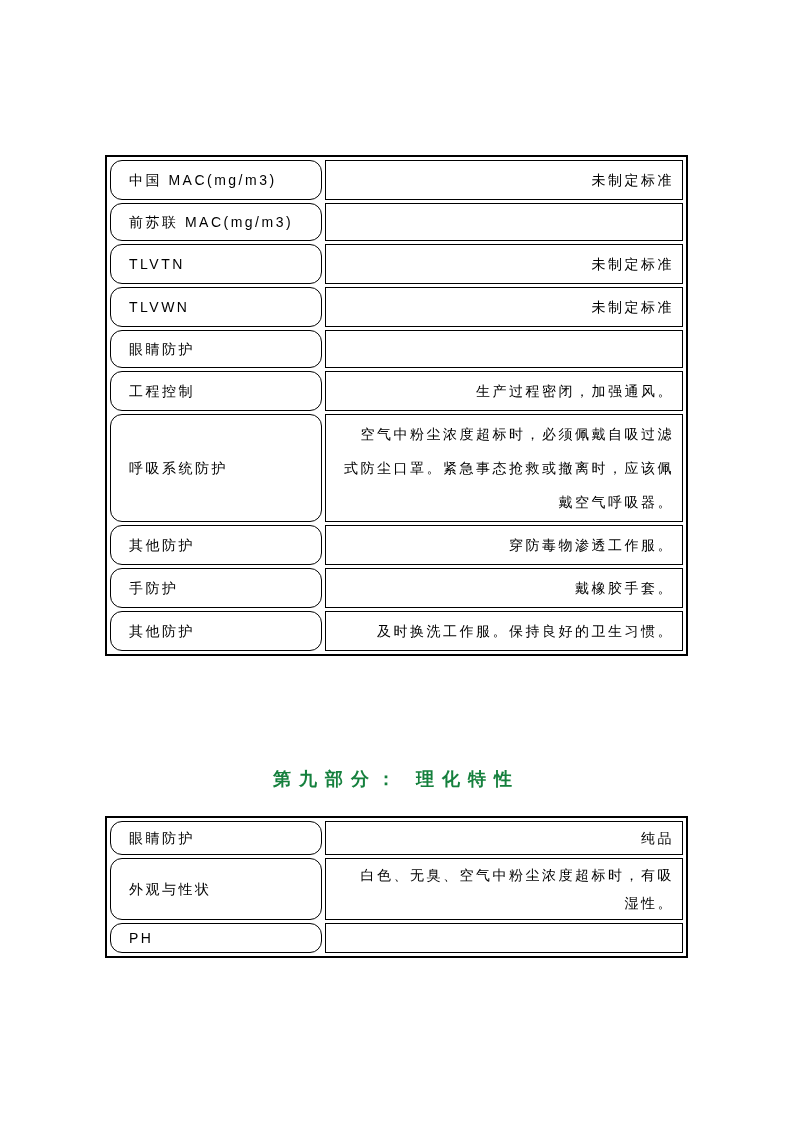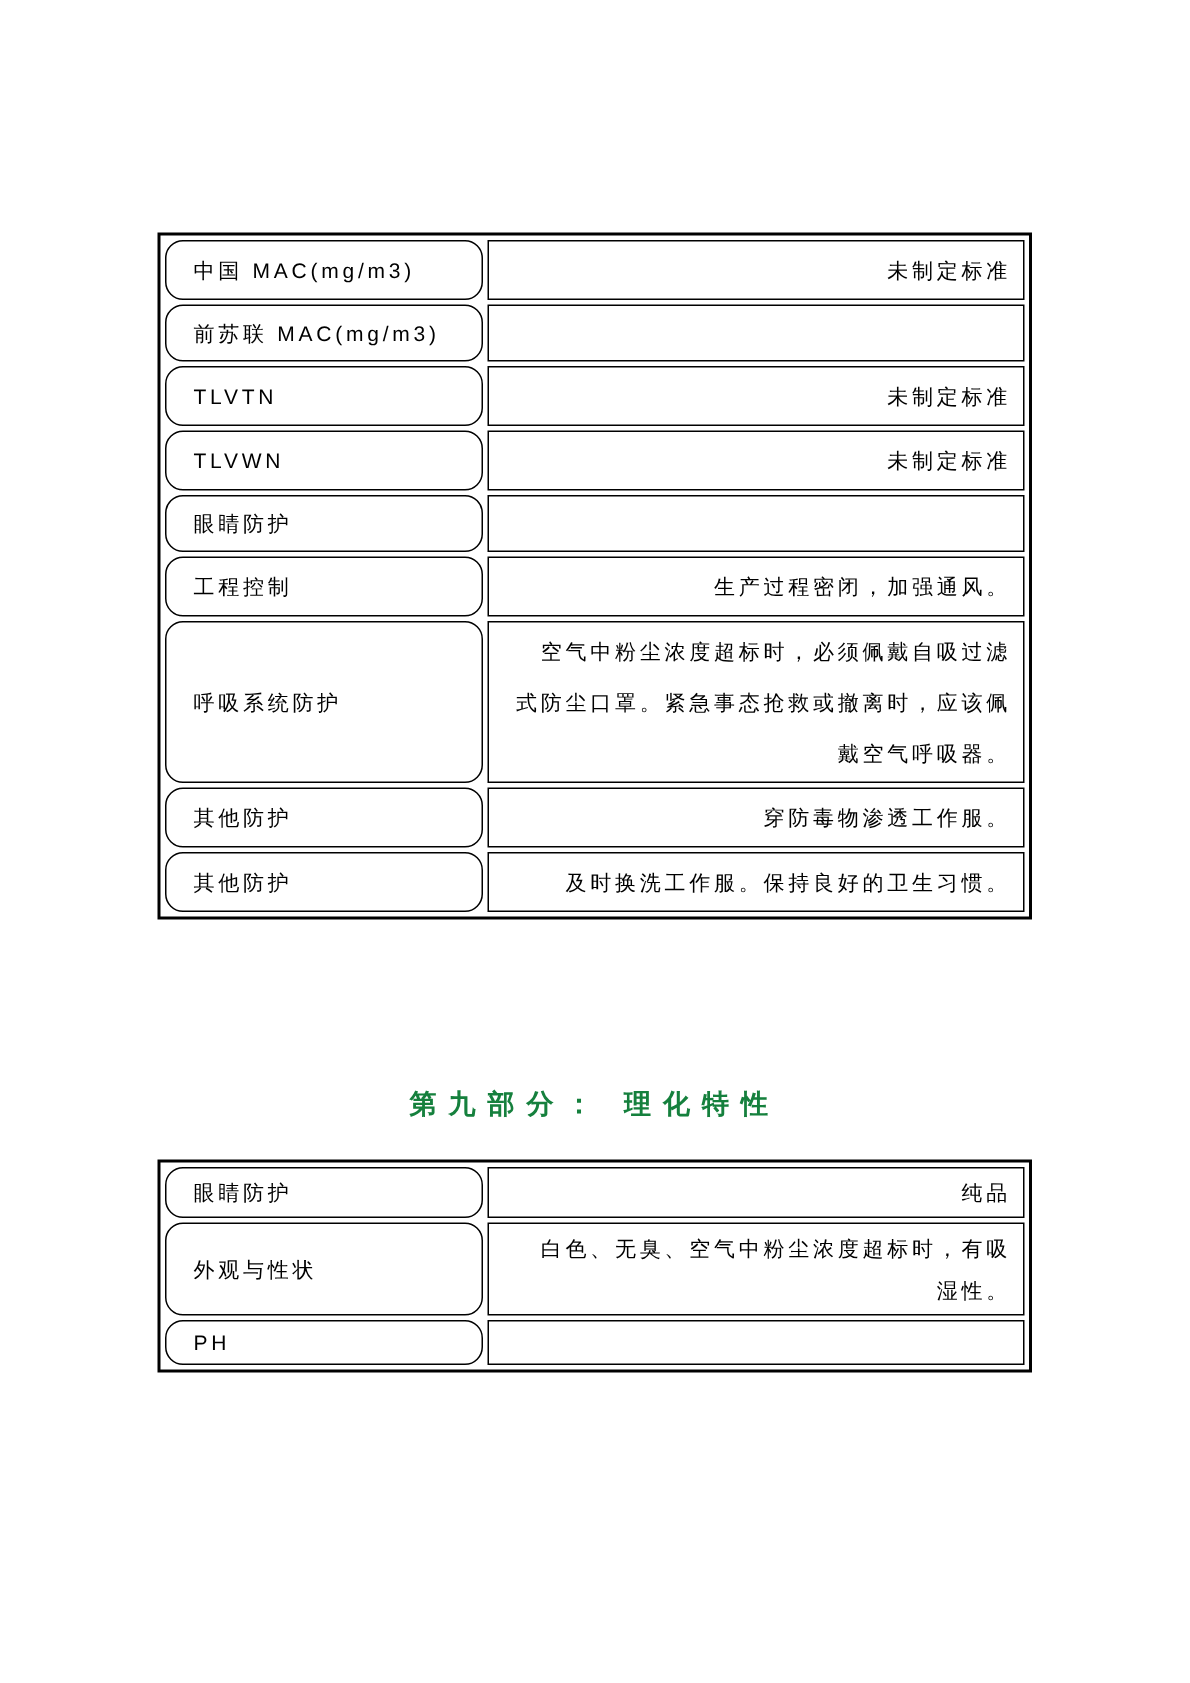--- a/index.html
+++ b/index.html
@@ -103,20 +103,24 @@
         </tr>
         <tr>
           <td class="cell-label">呼吸系统防护</td>
           <td class="cell-value">空气中粉尘浓度超标时，必须佩戴自吸过滤式防尘口罩。紧急事态抢救或撤离时，应该佩戴空气呼吸器。</td>
         </tr>
         <tr>
           <td class="cell-label">其他防护</td>
           <td class="cell-value">穿防毒物渗透工作服。</td>
         </tr>
         <tr>
+          <td class="cell-label">手防护</td>
+          <td class="cell-value">戴橡胶手套。</td>
+        </tr>
+        <tr>
           <td class="cell-label">其他防护</td>
           <td class="cell-value">及时换洗工作服。保持良好的卫生习惯。</td>
         </tr>
       </tbody>
     </table>
 
     <div class="section-heading">第九部分： 理化特性</div>
 
     <table class="dtable t2">
       <colgroup>

